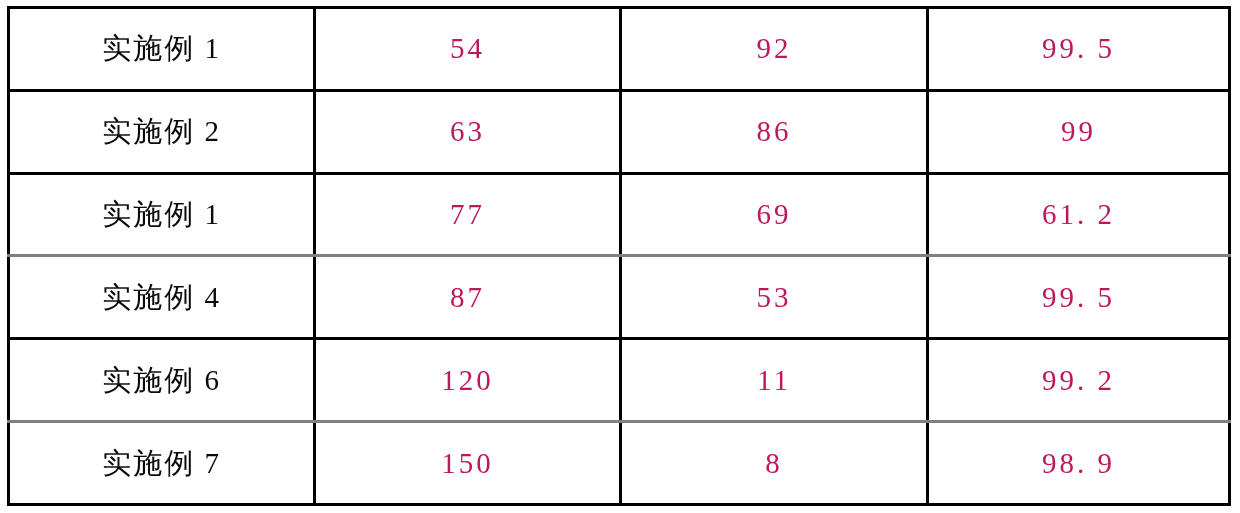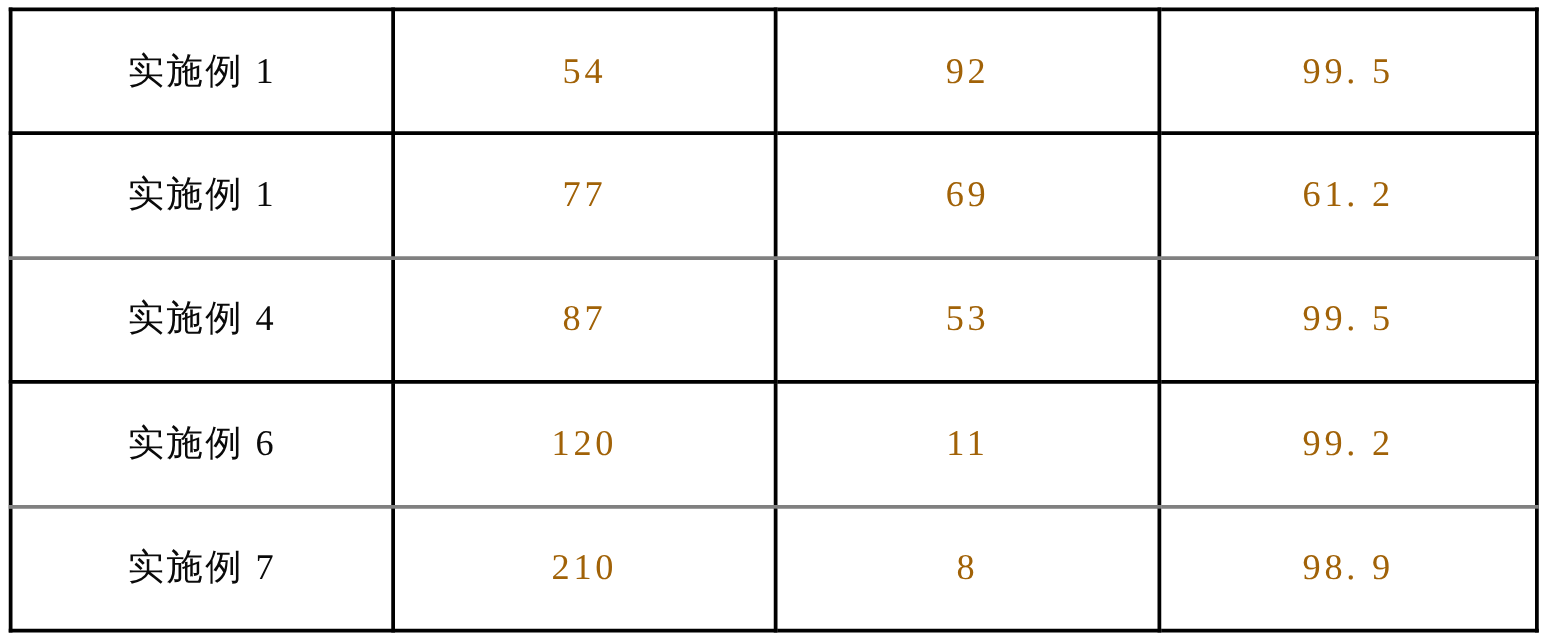--- a/index.html
+++ b/index.html
@@ -59,21 +59,21 @@
     line-height: 1;
     letter-spacing: 2px;
     color: #0a0a0a;
     white-space: nowrap;
   }
   .cell-value {
     font-family: "Liberation Serif", "DejaVu Serif", serif;
     font-size: 29px;
     line-height: 1;
     letter-spacing: 3px;
-    color: #a16207;
+    color: #be185d;
     white-space: pre;
   }
 </style>
 </head>
 <body>
 
 <div class="sheet">
 
   <table class="data-table">
     <colgroup>
@@ -84,20 +84,26 @@
     </colgroup>
     <tbody>
 
       <tr>
         <td><span class="cell-label">实施例 1</span></td>
         <td><span class="cell-value">54</span></td>
         <td><span class="cell-value">92</span></td>
         <td><span class="cell-value">99. 5</span></td>
       </tr>
 
+      <tr>
+        <td><span class="cell-label">实施例 2</span></td>
+        <td><span class="cell-value">63</span></td>
+        <td><span class="cell-value">86</span></td>
+        <td><span class="cell-value">99</span></td>
+      </tr>
 
       <tr class="sep-grey">
         <td><span class="cell-label">实施例 1</span></td>
         <td><span class="cell-value">77</span></td>
         <td><span class="cell-value">69</span></td>
         <td><span class="cell-value">61. 2</span></td>
       </tr>
 
       <tr>
         <td><span class="cell-label">实施例 4</span></td>
@@ -109,21 +115,21 @@
 
       <tr class="sep-grey">
         <td><span class="cell-label">实施例 6</span></td>
         <td><span class="cell-value">120</span></td>
         <td><span class="cell-value">11</span></td>
         <td><span class="cell-value">99. 2</span></td>
       </tr>
 
       <tr>
         <td><span class="cell-label">实施例 7</span></td>
-        <td><span class="cell-value">210</span></td>
+        <td><span class="cell-value">150</span></td>
         <td><span class="cell-value">8</span></td>
         <td><span class="cell-value">98. 9</span></td>
       </tr>
 
 
     </tbody>
   </table>
 
 </div>
 

